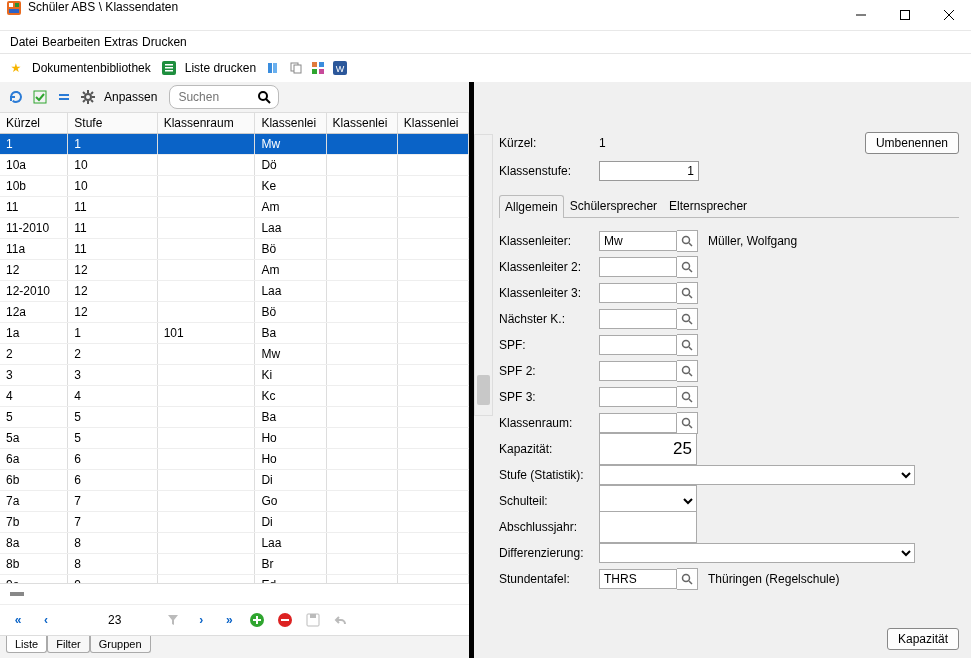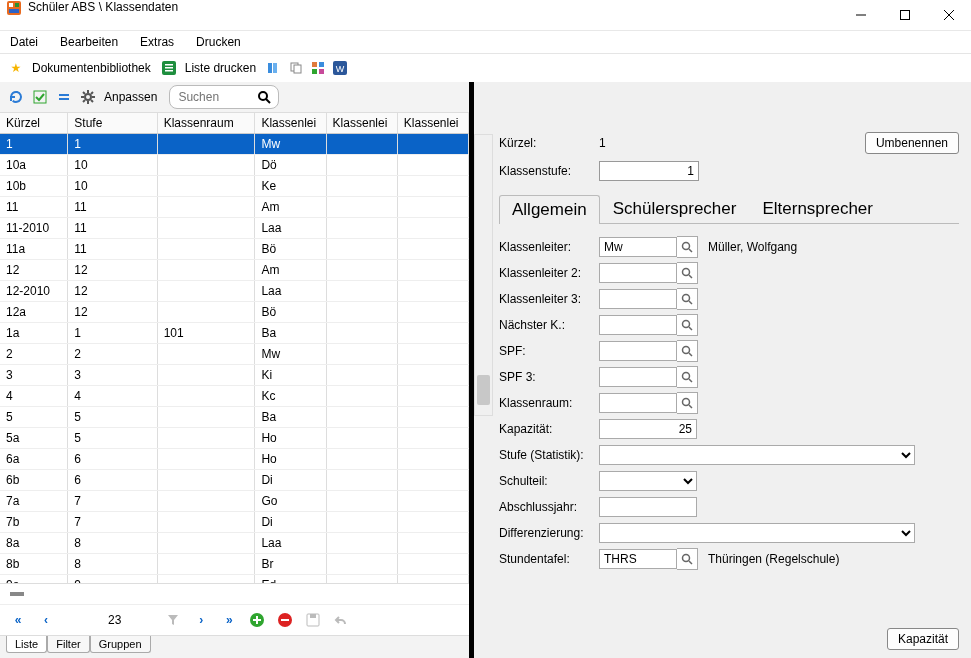--- a/index.html
+++ b/index.html
@@ -2,21 +2,21 @@
 <html><head>
 <meta charset="utf-8">
 <style>
 html,body{margin:0;padding:0;font-family:"Segoe UI",Tahoma,sans-serif;font-size:12px;background:#fff;color:#000;width:971px;height:658px;overflow:hidden}
 .titlebar{height:30px;display:flex;padding:0 0 0 6px;background:#fff}
 .titlebar .app-icon{width:16px;height:16px;margin-right:6px;display:inline-block}
 .titlebar .title{flex:0 0 auto}
 .titlebar .spacer{flex:1}
 .win-btn{width:44px;height:30px;display:flex;align-items:center;justify-content:center}
 .win-btn svg{pointer-events:none}
-.menubar{height:22px;display:flex;align-items:center;gap:22px;padding:0 10px;border-top:1px solid #e8e8e8}
+.menubar{height:22px;display:flex;align-items:center;gap:4px;padding:0 10px;border-top:1px solid #e8e8e8}
 .menubar span{cursor:default}
 .toolbar1{height:28px;display:flex;align-items:center;gap:6px;padding:0 8px;border-top:1px solid #e5e5e5}
 .tb-icon{width:16px;height:16px;display:inline-flex;align-items:center;justify-content:center}
 .star{color:#f7b500}
 .tb-label{margin:0 4px 0 2px}
 .body-split{display:flex;height:calc(658px - 30px - 22px - 28px);}
 .left-panel{width:469px;display:flex;flex-direction:column;background:#fff}
 .divider{width:5px;background:#000}
 .right-panel{flex:1;display:flex;flex-direction:column;background:#f0f0f0;position:relative}
 .toolbar2{height:30px;display:flex;align-items:center;gap:8px;padding:0 8px;background:#f3f3f3}
@@ -45,31 +45,31 @@
 .right-inner{position:absolute;left:25px;right:12px;top:48px;bottom:48px;display:flex;flex-direction:column}
 .scroll-hint{position:absolute;left:0;top:52px;height:280px;width:17px;background:#f0f0f0;border:1px solid #ddd}
 .scroll-hint .thumb{position:absolute;left:2px;right:2px;top:240px;height:30px;background:#c8c8c8;border-radius:2px}
 .kv-row{display:flex;align-items:center;height:26px}
 .kv-row label{width:100px}
 .kv-row .val-fixed{width:100px;text-align:left;padding-left:0}
 .in-text{border:1px solid #999;height:20px;padding:0 4px;font-family:inherit;font-size:12px;box-sizing:border-box}
 .right-btn{border:1px solid #888;background:#fdfdfd;border-radius:3px;padding:3px 10px;font-size:12px}
 .top-fields{display:flex;flex-direction:column;gap:2px;margin-bottom:10px}
 .tabs-r{display:flex;border-bottom:1px solid #bbb;margin-bottom:10px}
-.tab-r{padding:4px 12px;border:1px solid transparent;border-bottom:none;font-size:17px;cursor:default}
+.tab-r{padding:4px 5px;border:1px solid transparent;border-bottom:none;font-size:12px;cursor:default}
 .tab-r.active{border-color:#bbb;background:#f0f0f0;border-radius:3px 3px 0 0;position:relative;top:1px}
 .form-grid{display:flex;flex-direction:column;gap:0}
 .form-row{display:flex;align-items:center;height:26px}
 .form-row>label{width:100px}
 .lookup{display:flex;align-items:center}
 .lookup input{width:78px;border:1px solid #aaa;height:20px;padding:0 4px;font-size:12px;box-sizing:border-box}
 .lookup .mag{width:20px;height:20px;border:1px solid #aaa;border-left:none;display:flex;align-items:center;justify-content:center;background:#fff}
 .resolved{margin-left:10px}
 .wide{width:316px;border:1px solid #aaa;height:20px;box-sizing:border-box;font-size:12px;padding:0 4px;background:#fff}
-.mid{width:98px;border:1px solid #aaa;height:20px;box-sizing:border-box;font-size:12px;padding:0 4px;background:#fff}
+.mid{width:98px;border:1px solid #aaa;height:32px;box-sizing:border-box;font-size:17px;padding:0 4px;background:#fff}
 .close-bar{position:absolute;right:12px;bottom:10px}
 svg{display:block}
 .grey{color:#bbb}
 </style>
 </head>
 <body>
 
 <div class="titlebar">
   <span class="app-icon">
     <svg width="16" height="16">
@@ -524,20 +524,32 @@
               <input value="" style="">
               <span class="mag">
                 <svg width="12" height="12">
                   <circle cx="5" cy="5" r="3.5" fill="none" stroke="#666" stroke-width="1.5"></circle>
                   <line x1="8" y1="8" x2="11" y2="11" stroke="#666" stroke-width="1.5"></line>
                 </svg>
               </span>
             </div>
           </div>
           <div class="form-row">
+            <label>SPF 2:</label>
+            <div class="lookup">
+              <input value="" style="">
+              <span class="mag">
+                <svg width="12" height="12">
+                  <circle cx="5" cy="5" r="3.5" fill="none" stroke="#666" stroke-width="1.5"></circle>
+                  <line x1="8" y1="8" x2="11" y2="11" stroke="#666" stroke-width="1.5"></line>
+                </svg>
+              </span>
+            </div>
+          </div>
+          <div class="form-row">
             <label>SPF 3:</label>
             <div class="lookup">
               <input value="" style="">
               <span class="mag">
                 <svg width="12" height="12">
                   <circle cx="5" cy="5" r="3.5" fill="none" stroke="#666" stroke-width="1.5"></circle>
                   <line x1="8" y1="8" x2="11" y2="11" stroke="#666" stroke-width="1.5"></line>
                 </svg>
               </span>
             </div>

